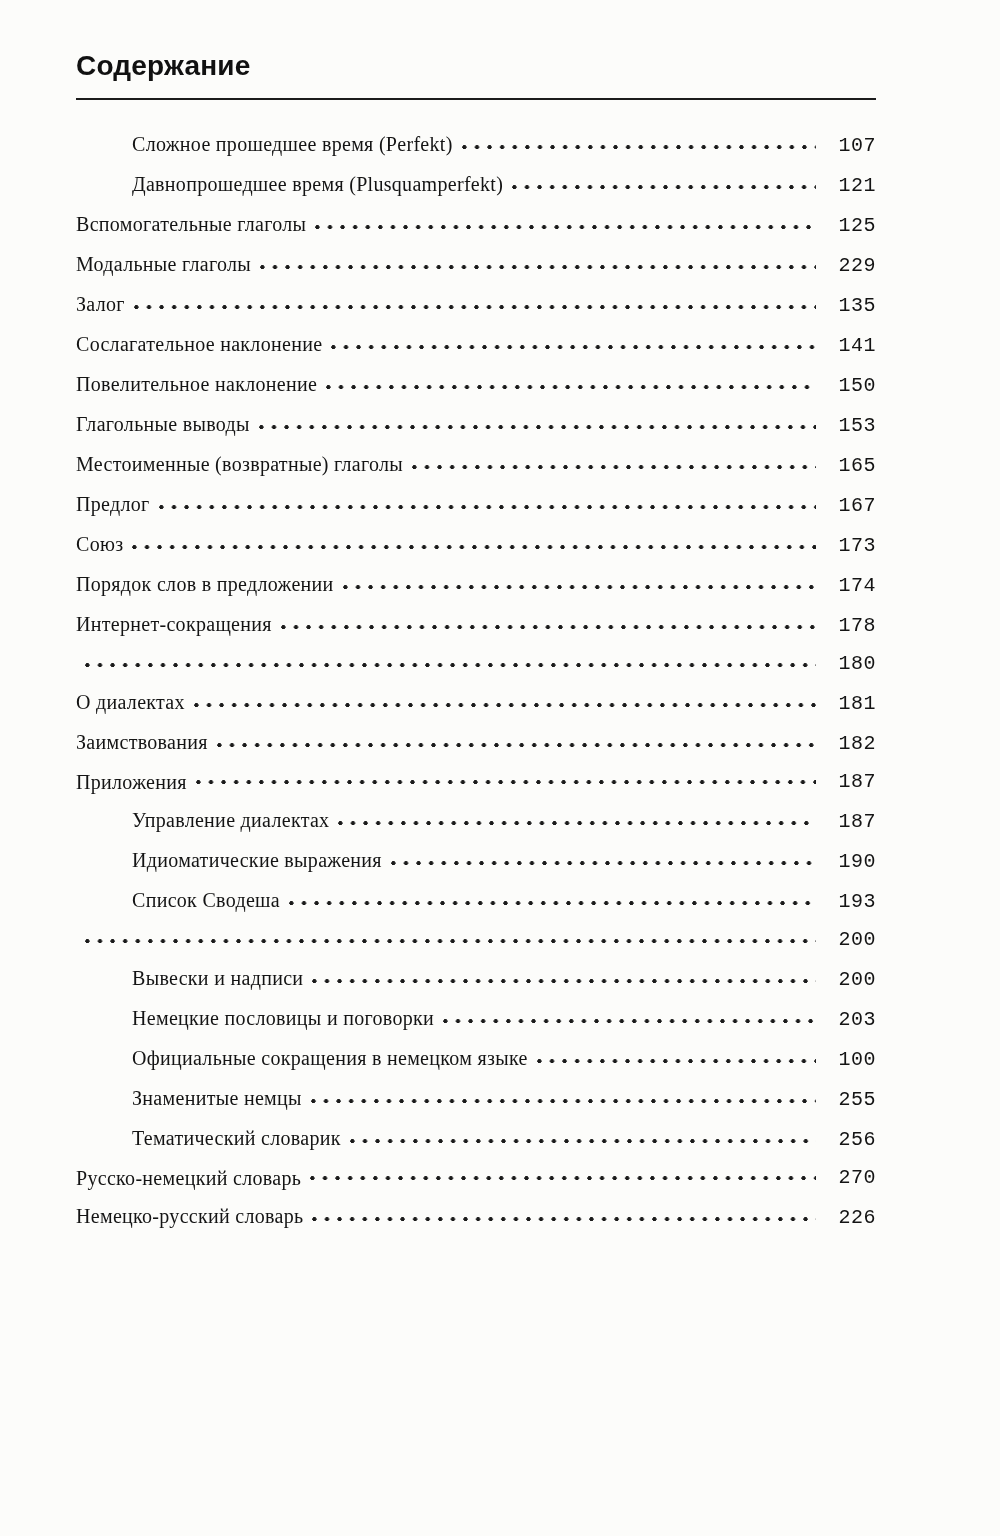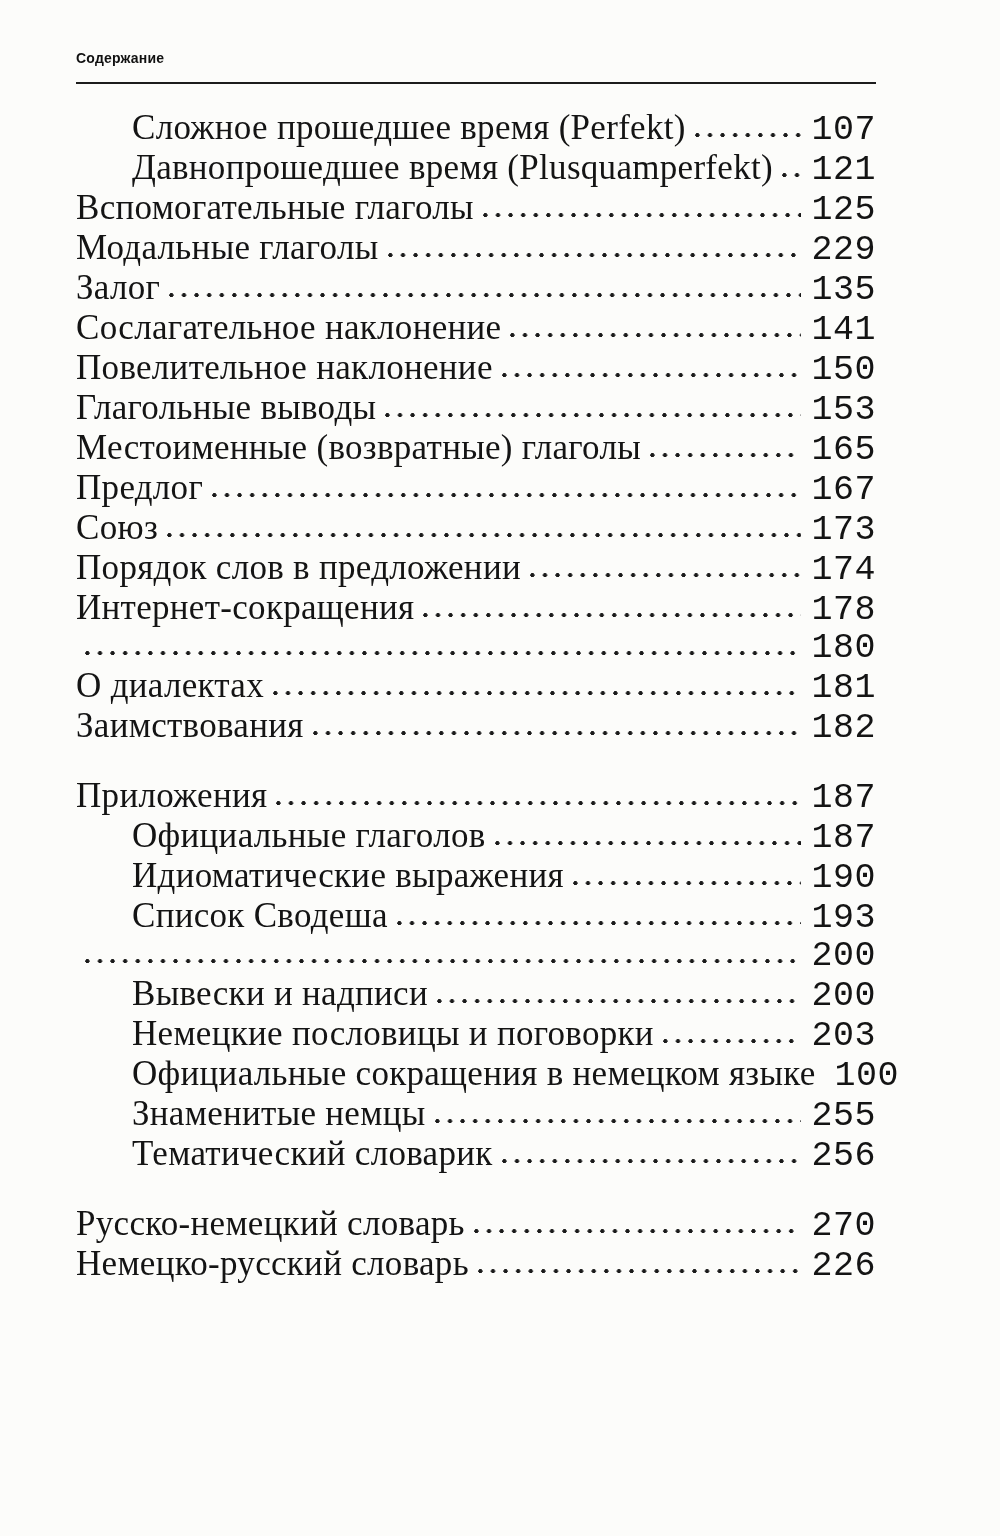--- a/index.html
+++ b/index.html
@@ -17,47 +17,47 @@
   .page {
     box-sizing: border-box;
     width: 1000px;
     height: 1536px;
     padding: 50px 0 0 76px;
     position: relative;
   }
   .header-title {
     font-family: "Liberation Sans", "DejaVu Sans", sans-serif;
     font-weight: bold;
-    font-size: 14px;
+    font-size: 28px;
     letter-spacing: 0.2px;
     color: #111;
   }
   .rule {
     width: 800px;
     height: 0;
     border: none;
     border-top: 2.5px solid #1c1c1c;
     margin: 16px 0 0 0;
   }
   .toc {
     width: 800px;
     margin-top: 25px;
   }
   .row {
     display: flex;
     align-items: baseline;
-    font-size: 35px;
+    font-size: 20px;
     line-height: 38px;
     white-space: nowrap;
   }
   .row.indent .label {
     padding-left: 56px;
   }
   .row.gap {
-    margin-top: 30px;
+    align-items: center;
   }
   .label {
     flex: 0 0 auto;
     letter-spacing: 0.3px;
   }
   .dots {
     flex: 1 1 auto;
     height: 7px;
     margin: 0 10px 0 9px;
     background-image: radial-gradient(circle at 2.4px 3.2px, #1a1a1a 1.9px, transparent 2.3px);
@@ -158,21 +158,21 @@
     <span class="label">Заимствования</span>
     <span class="dots"></span>
     <span class="num">182</span>
   </div>
       <div class="row gap">
     <span class="label">Приложения</span>
     <span class="dots"></span>
     <span class="num">187</span>
   </div>
       <div class="row indent">
-    <span class="label">Официальные глаголов</span>
+    <span class="label">Управление диалектах</span>
     <span class="dots"></span>
     <span class="num">187</span>
   </div>
       <div class="row indent">
     <span class="label">Идиоматические выражения</span>
     <span class="dots"></span>
     <span class="num">190</span>
   </div>
       <div class="row indent">
     <span class="label">Список Сводеша</span>

